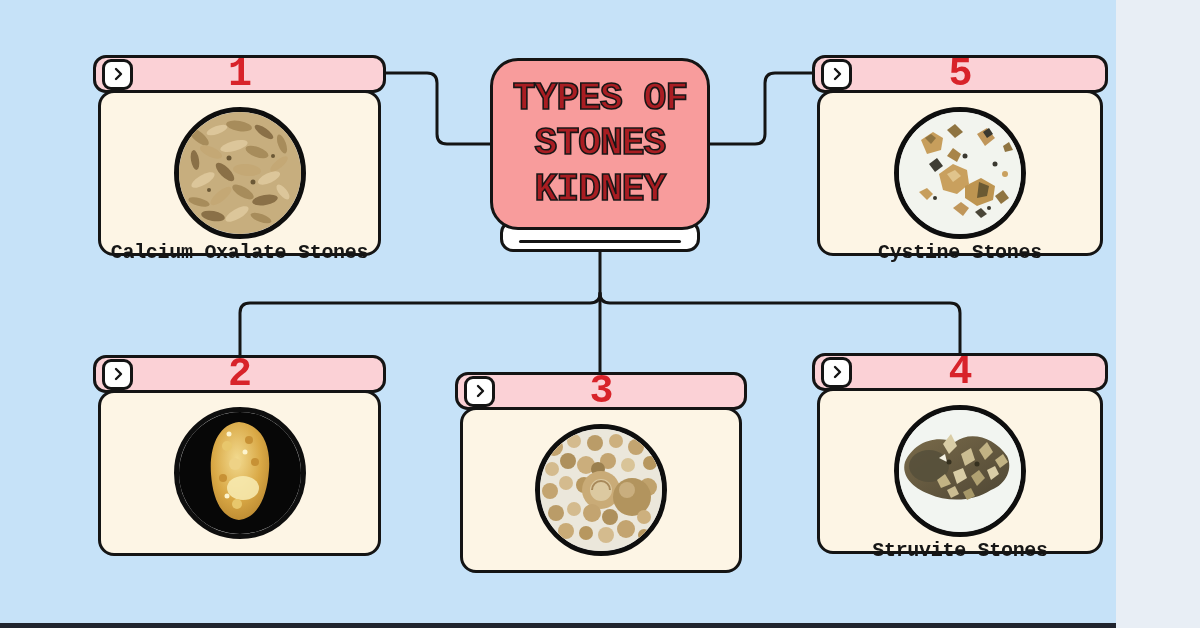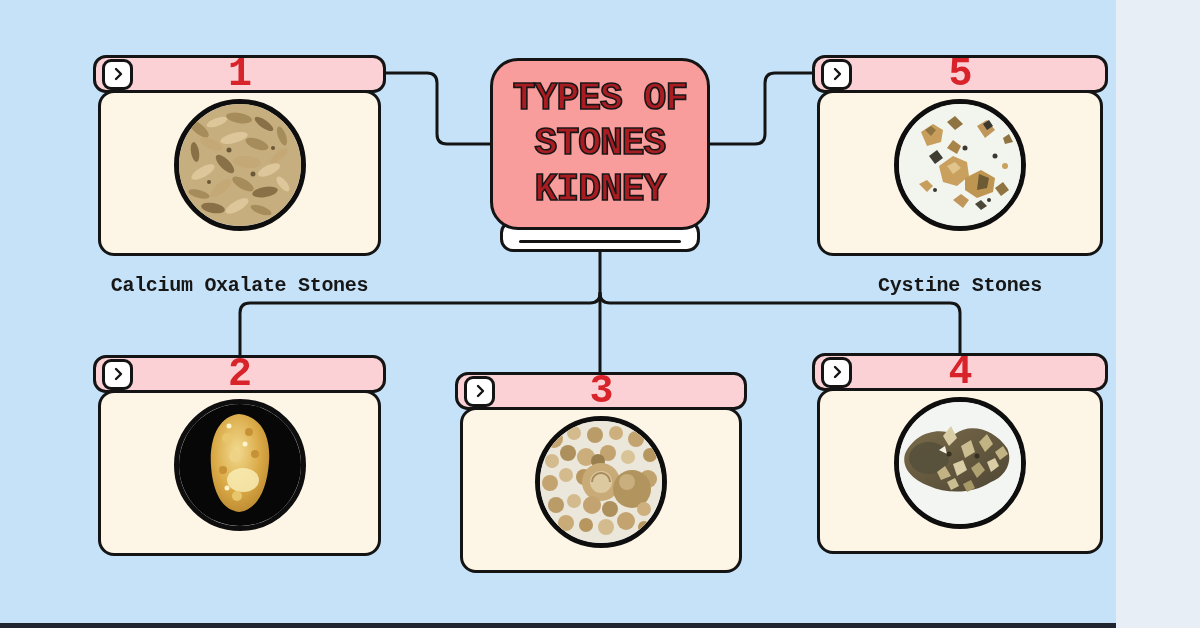--- a/index.html
+++ b/index.html
@@ -60,22 +60,21 @@
     position:relative;z-index:2;margin-left:6px;width:31px;height:31px;
     background:#ffffff;border:3px solid var(--line-black);border-radius:9px;
     display:flex;align-items:center;justify-content:center;cursor:pointer;padding:0;
   }
   .card-body{
     position:relative;z-index:1;width:calc(100% - 10px);height:166px;
     margin:-3px auto 0;
     background:var(--card-body-cream);
     border:3px solid var(--line-black);border-radius:16px;
     display:flex;flex-direction:column;align-items:center;
-    padding-top:6px;
-    gap:41px;
+    padding-top:14px;
   }
   .stone-circle{
     width:132px;height:132px;border-radius:50%;
     border:5px solid #0E0E0E;overflow:hidden;flex:0 0 auto;
     background:#ddd;
   }
   .stone-circle svg{display:block;width:100%;height:100%;}
   .card-label{
     margin-top:2px;font-size:20px;font-weight:bold;color:#161616;
     text-align:center;letter-spacing:-0.3px;white-space:nowrap;
@@ -307,17 +306,18 @@
           <path d="M38,70 l8,-6 6,10 -10,4 z" fill="#C2B384"></path>
           <path d="M88,60 l8,-4 4,8 -8,6 z" fill="#D9CDA6"></path>
           <path d="M40,48 l6,-4 2,8 z" fill="#F5F2E4"></path>
           <path d="M48,80 l8,-4 4,8 -8,4 z" fill="#CBBD92"></path>
           <path d="M64,82 l8,-4 4,8 -8,4 z" fill="#A79868"></path>
           <path d="M96,50 l8,-6 5,8 -8,6 z" fill="#C2B384"></path>
           <circle cx="50" cy="52" r="2.5" fill="#35301F"></circle>
           <circle cx="78" cy="54" r="2.5" fill="#35301F"></circle>
         </svg>
       </div>
+      <div class="card-label">Struvite Stones</div>
     </div>
   </div>
 
   <div class="bottom-bar"></div>
 </div>
 
 </body></html>

